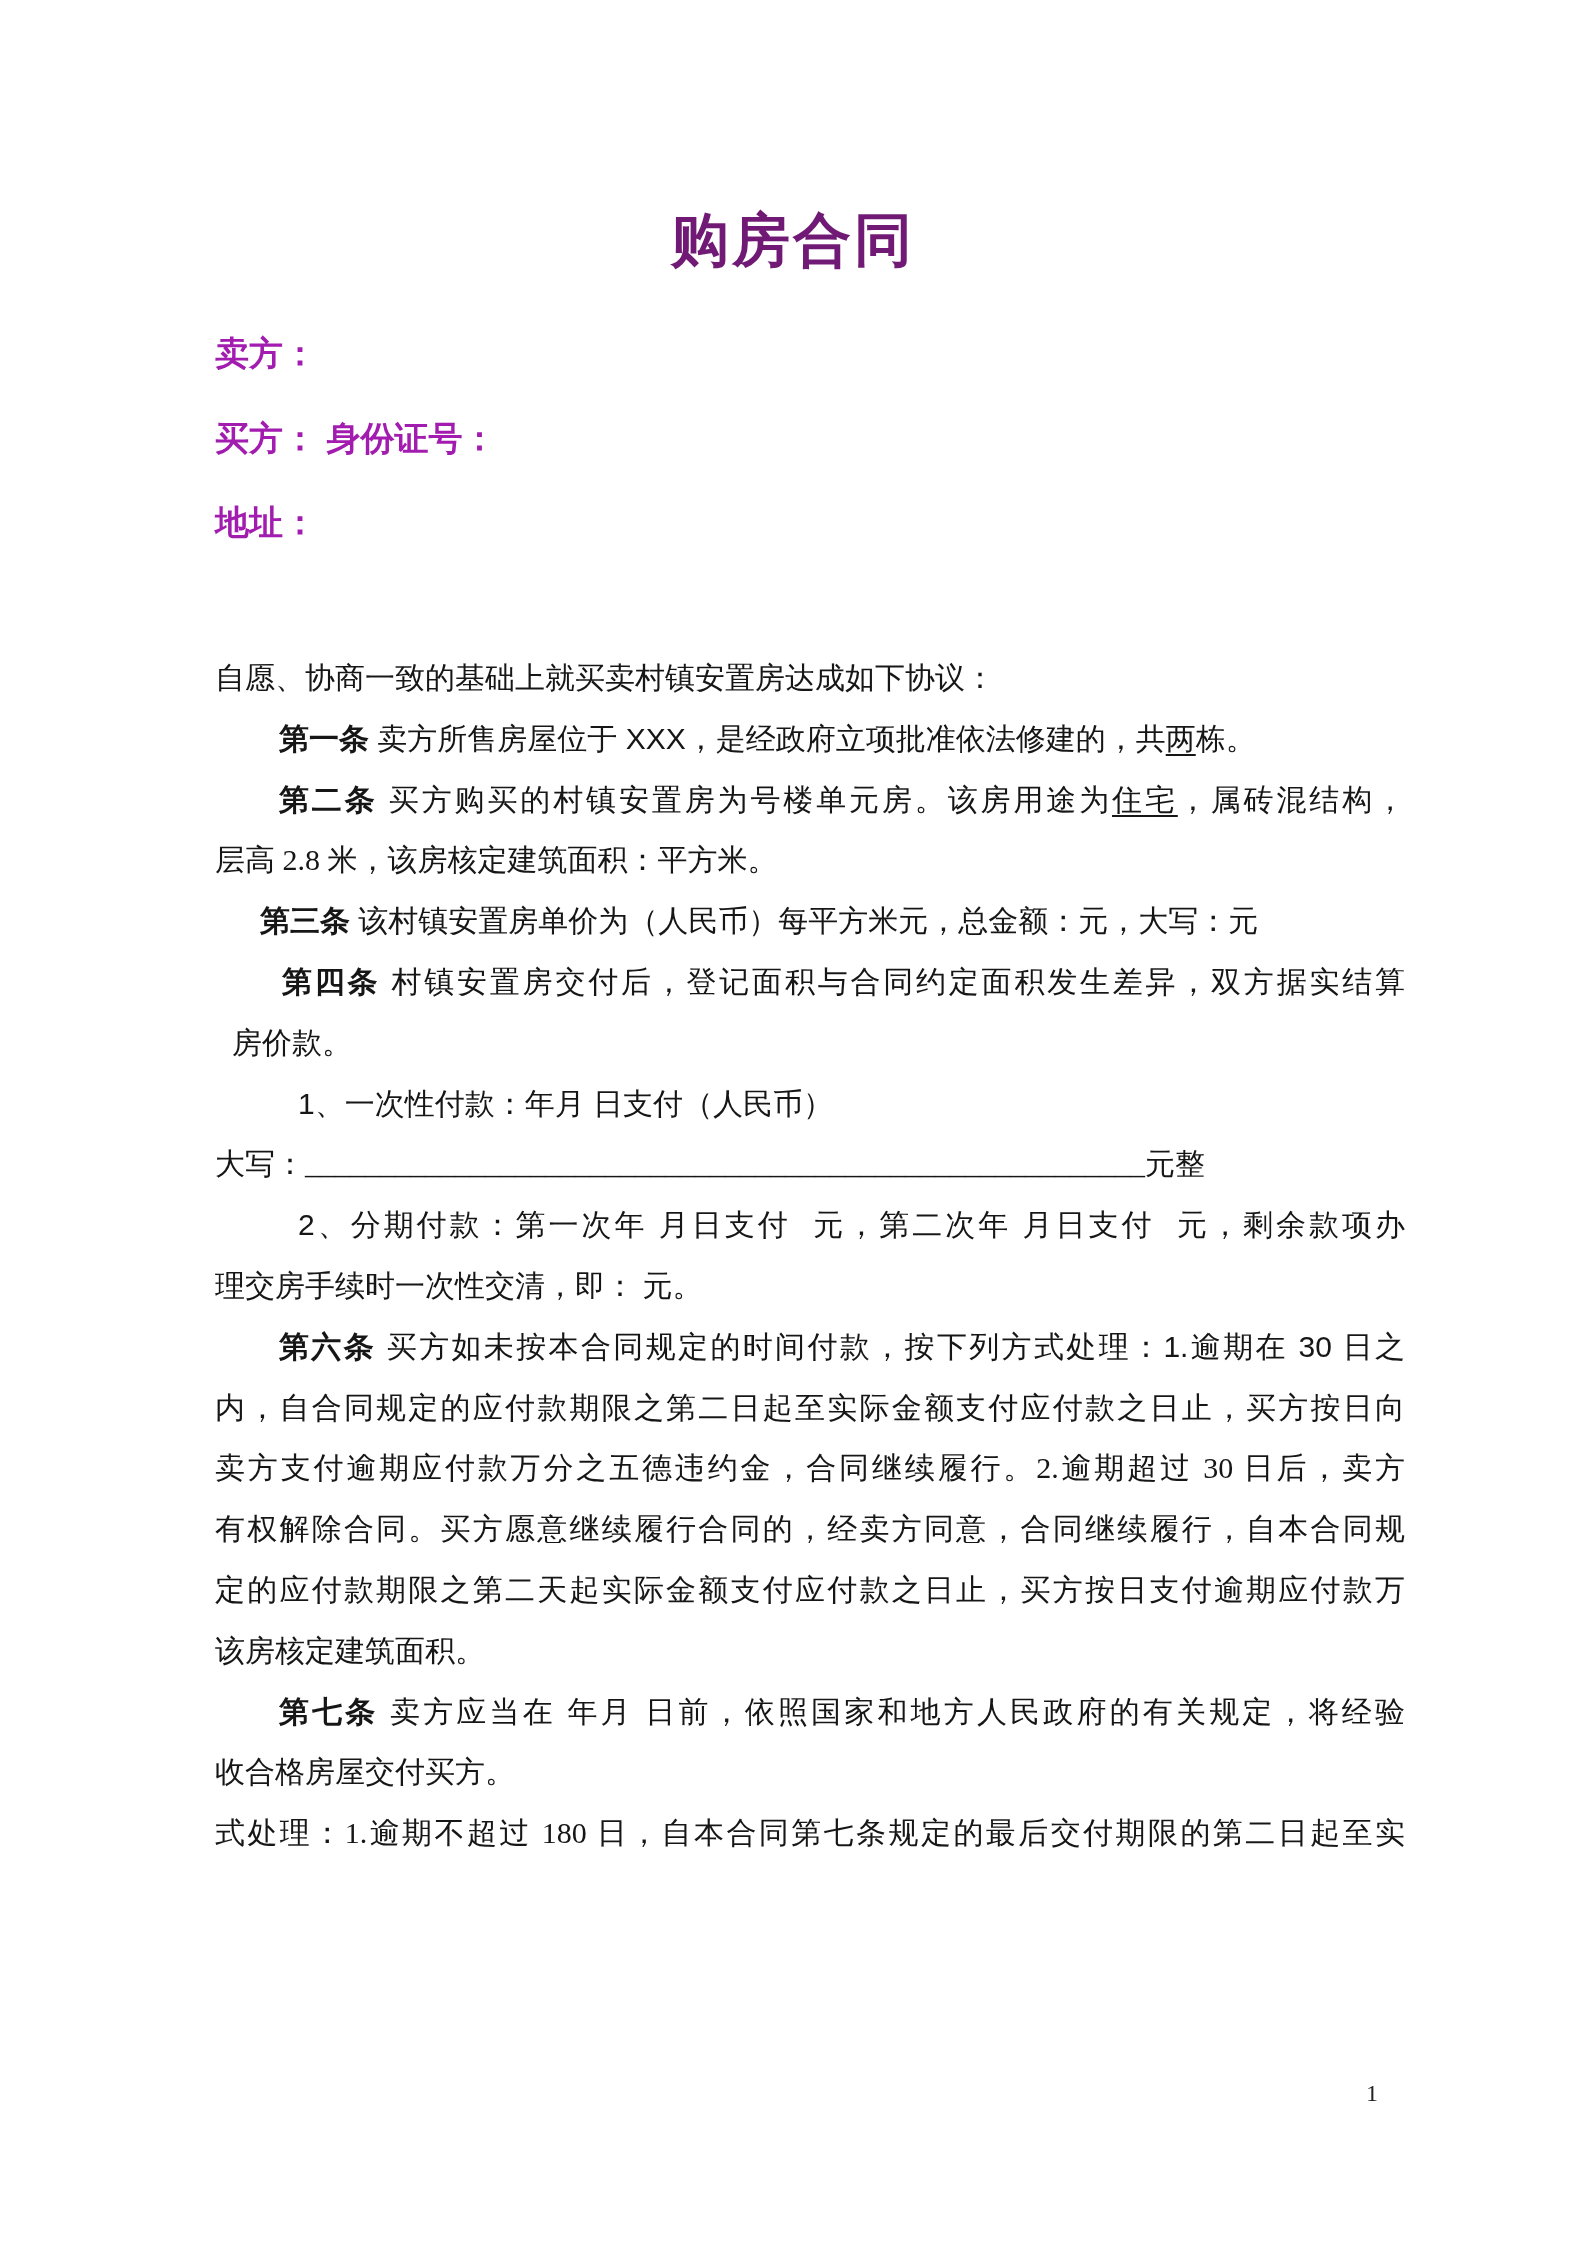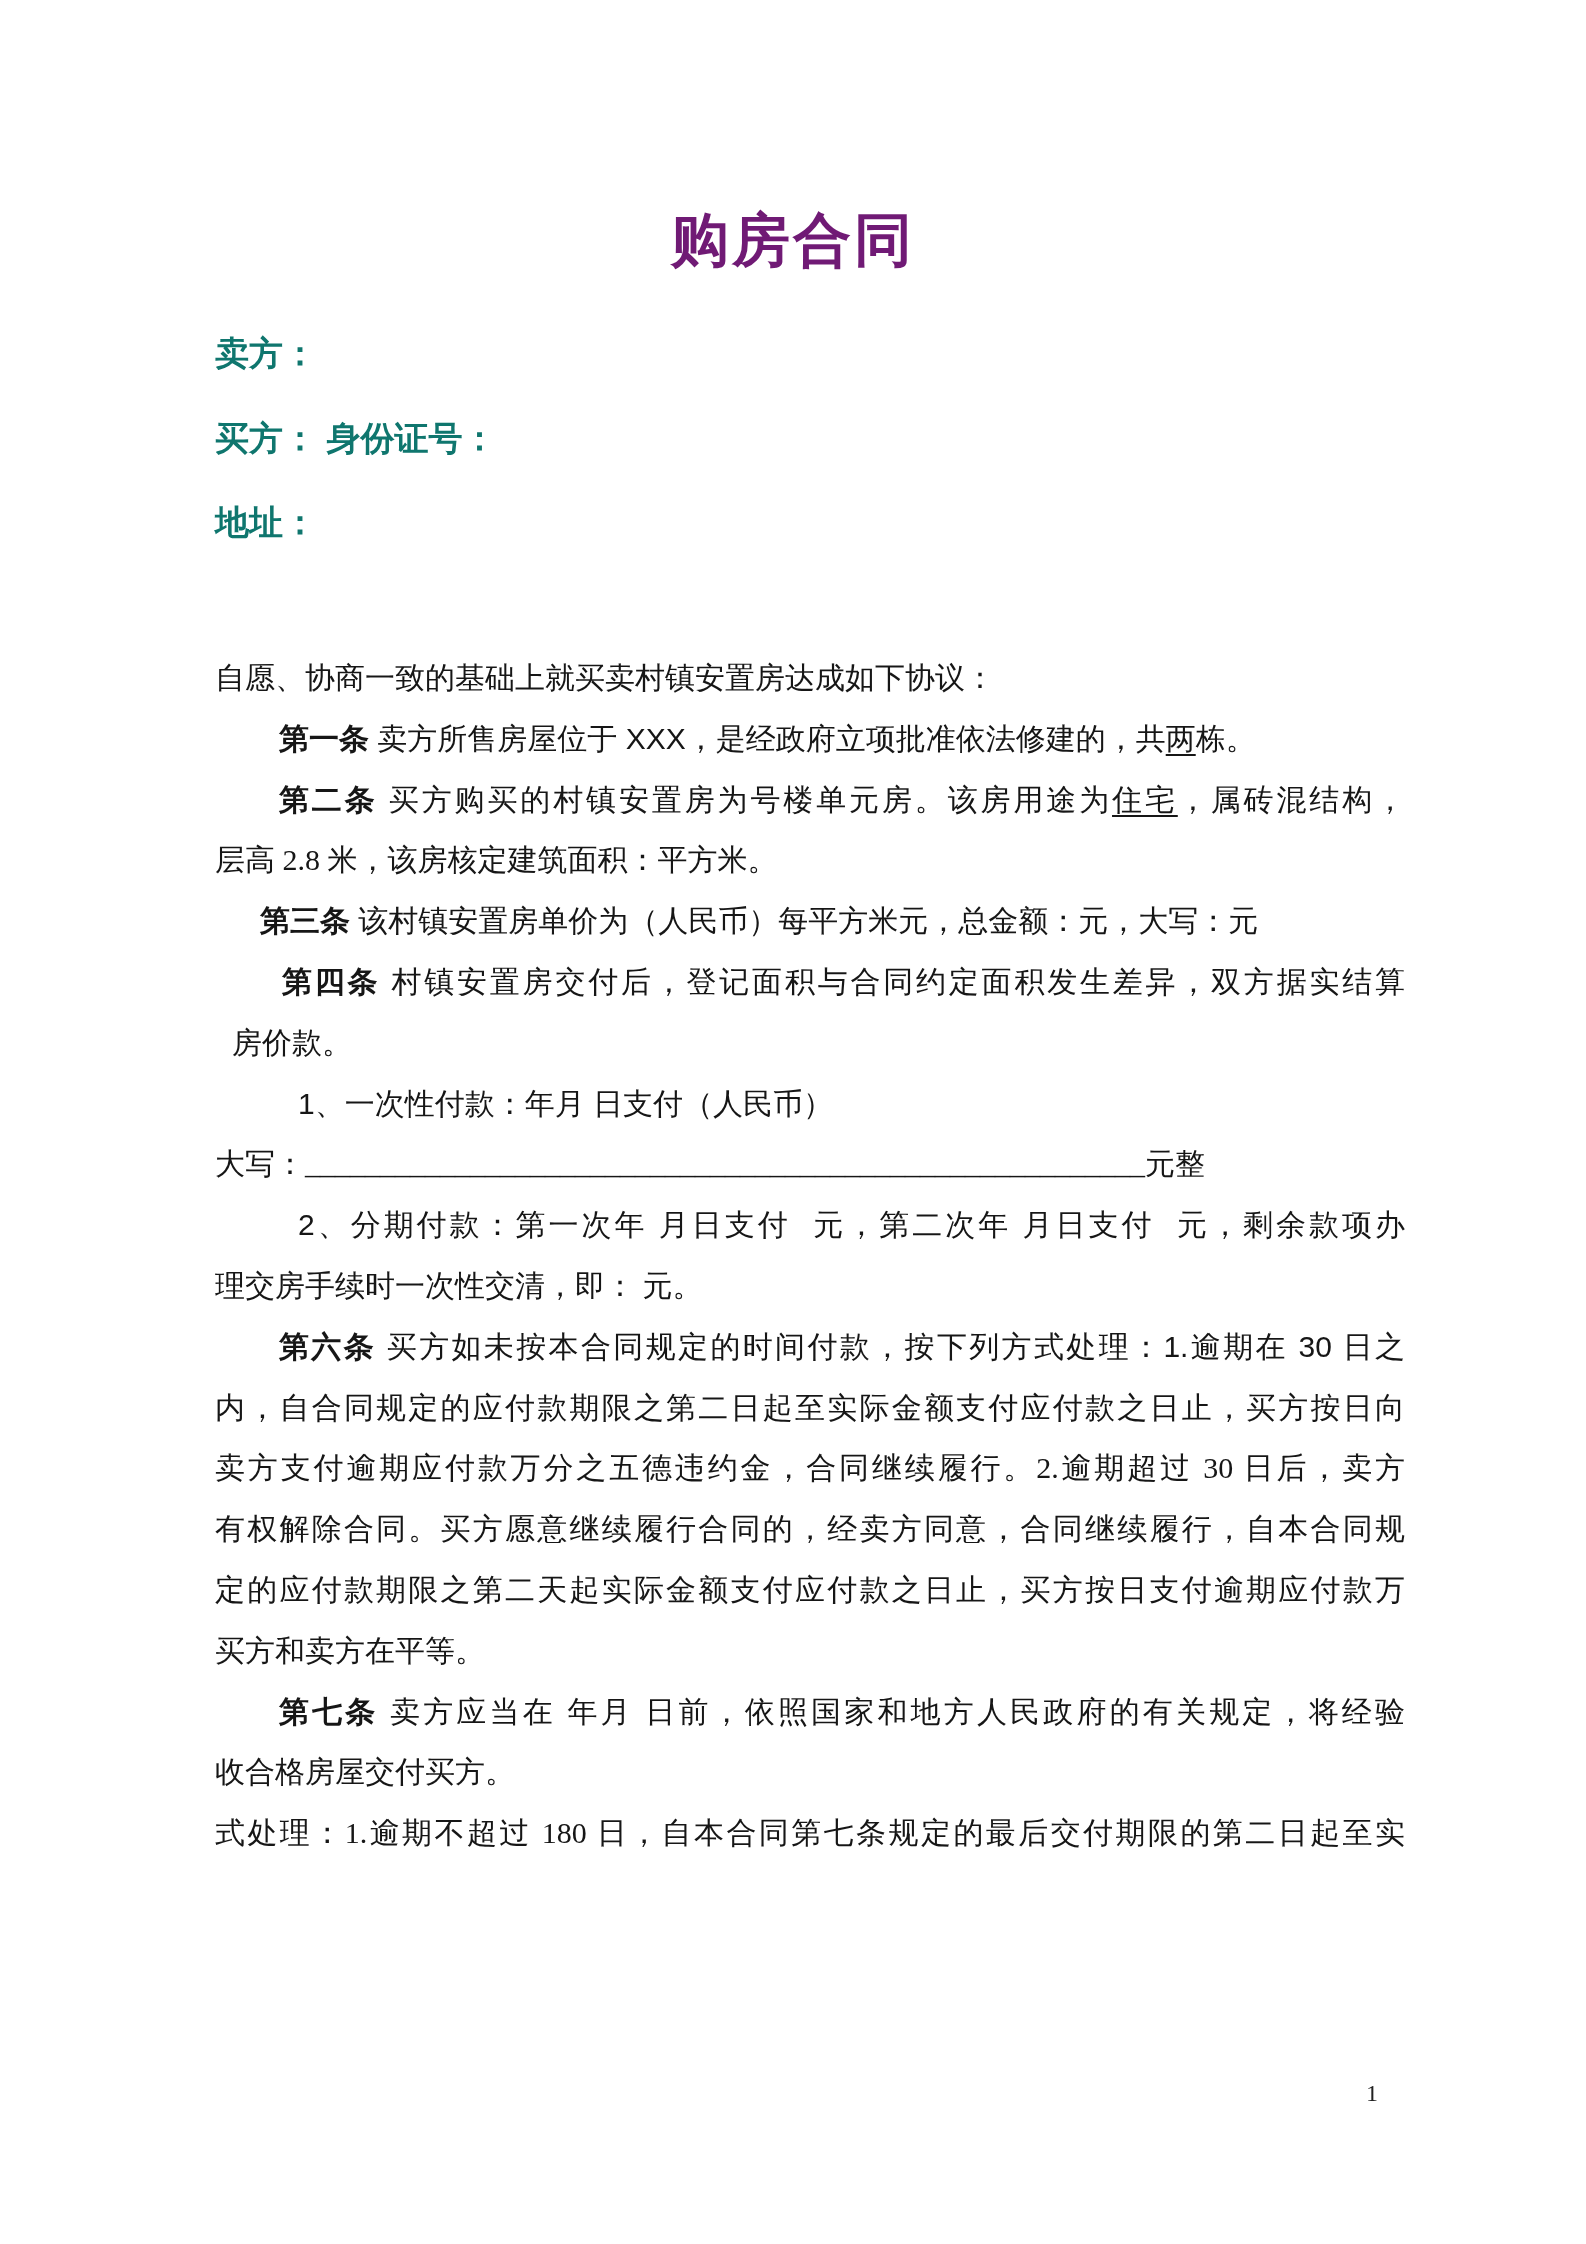--- a/index.html
+++ b/index.html
@@ -20,21 +20,21 @@
     font-weight:bold;
     letter-spacing:3px;
     color:#701a75;
   }
   .party{
     position:absolute;
     left:215px;
     font-size:34px;
     font-weight:bold;
     line-height:1.2;
-    color:#0f766e;
+    color:#a21caf;
     white-space:pre;
   }
   .p1{top:333px;}
   .p2{top:418px;}
   .p3{top:502px;}
   .body{
     position:absolute;
     top:648px;left:215px;
     width:1190px;
     font-size:30px;
@@ -87,20 +87,20 @@
       <div class="line l-hang"><span>房价款。</span></div>
       <div class="line l-num"><span>1、一次性付款：年月 日支付（人民币）</span></div>
       <div class="line l-flush"><span>大写：</span><span>________________________________________________________</span><span>元整</span></div>
       <div class="line l-num fill"><span>2、分期付款：第一次年 月日支付  元，第二次年 月日支付  元，剩余款项办</span></div>
       <div class="line l-flush"><span>理交房手续时一次性交清，即： 元。</span></div>
       <div class="line l-para fill"><span class="seg-b">第六条 </span><span>买方如未按本合同规定的时间付款，按下列方式处理：1.逾期在 30 日之</span></div>
       <div class="line l-flush fill"><span>内，自合同规定的应付款期限之第二日起至实际金额支付应付款之日止，买方按日向</span></div>
       <div class="line l-flush fill"><span>卖方支付逾期应付款万分之五德违约金，合同继续履行。2.逾期超过 30 日后，卖方</span></div>
       <div class="line l-flush fill"><span>有权解除合同。买方愿意继续履行合同的，经卖方同意，合同继续履行，自本合同规</span></div>
       <div class="line l-flush fill"><span>定的应付款期限之第二天起实际金额支付应付款之日止，买方按日支付逾期应付款万</span></div>
-      <div class="line l-flush"><span>买方和卖方在平等。</span></div>
+      <div class="line l-flush"><span>该房核定建筑面积。</span></div>
       <div class="line l-para fill"><span class="seg-b">第七条 </span><span>卖方应当在 年月 日前，依照国家和地方人民政府的有关规定，将经验</span></div>
       <div class="line l-flush"><span>收合格房屋交付买方。</span></div>
       <div class="line l-flush fill"><span>式处理：1.逾期不超过 180 日，自本合同第七条规定的最后交付期限的第二日起至实</span></div>
     </div>
 
   <div class="pageno">1</div>
 </div>
 
 </body></html>

